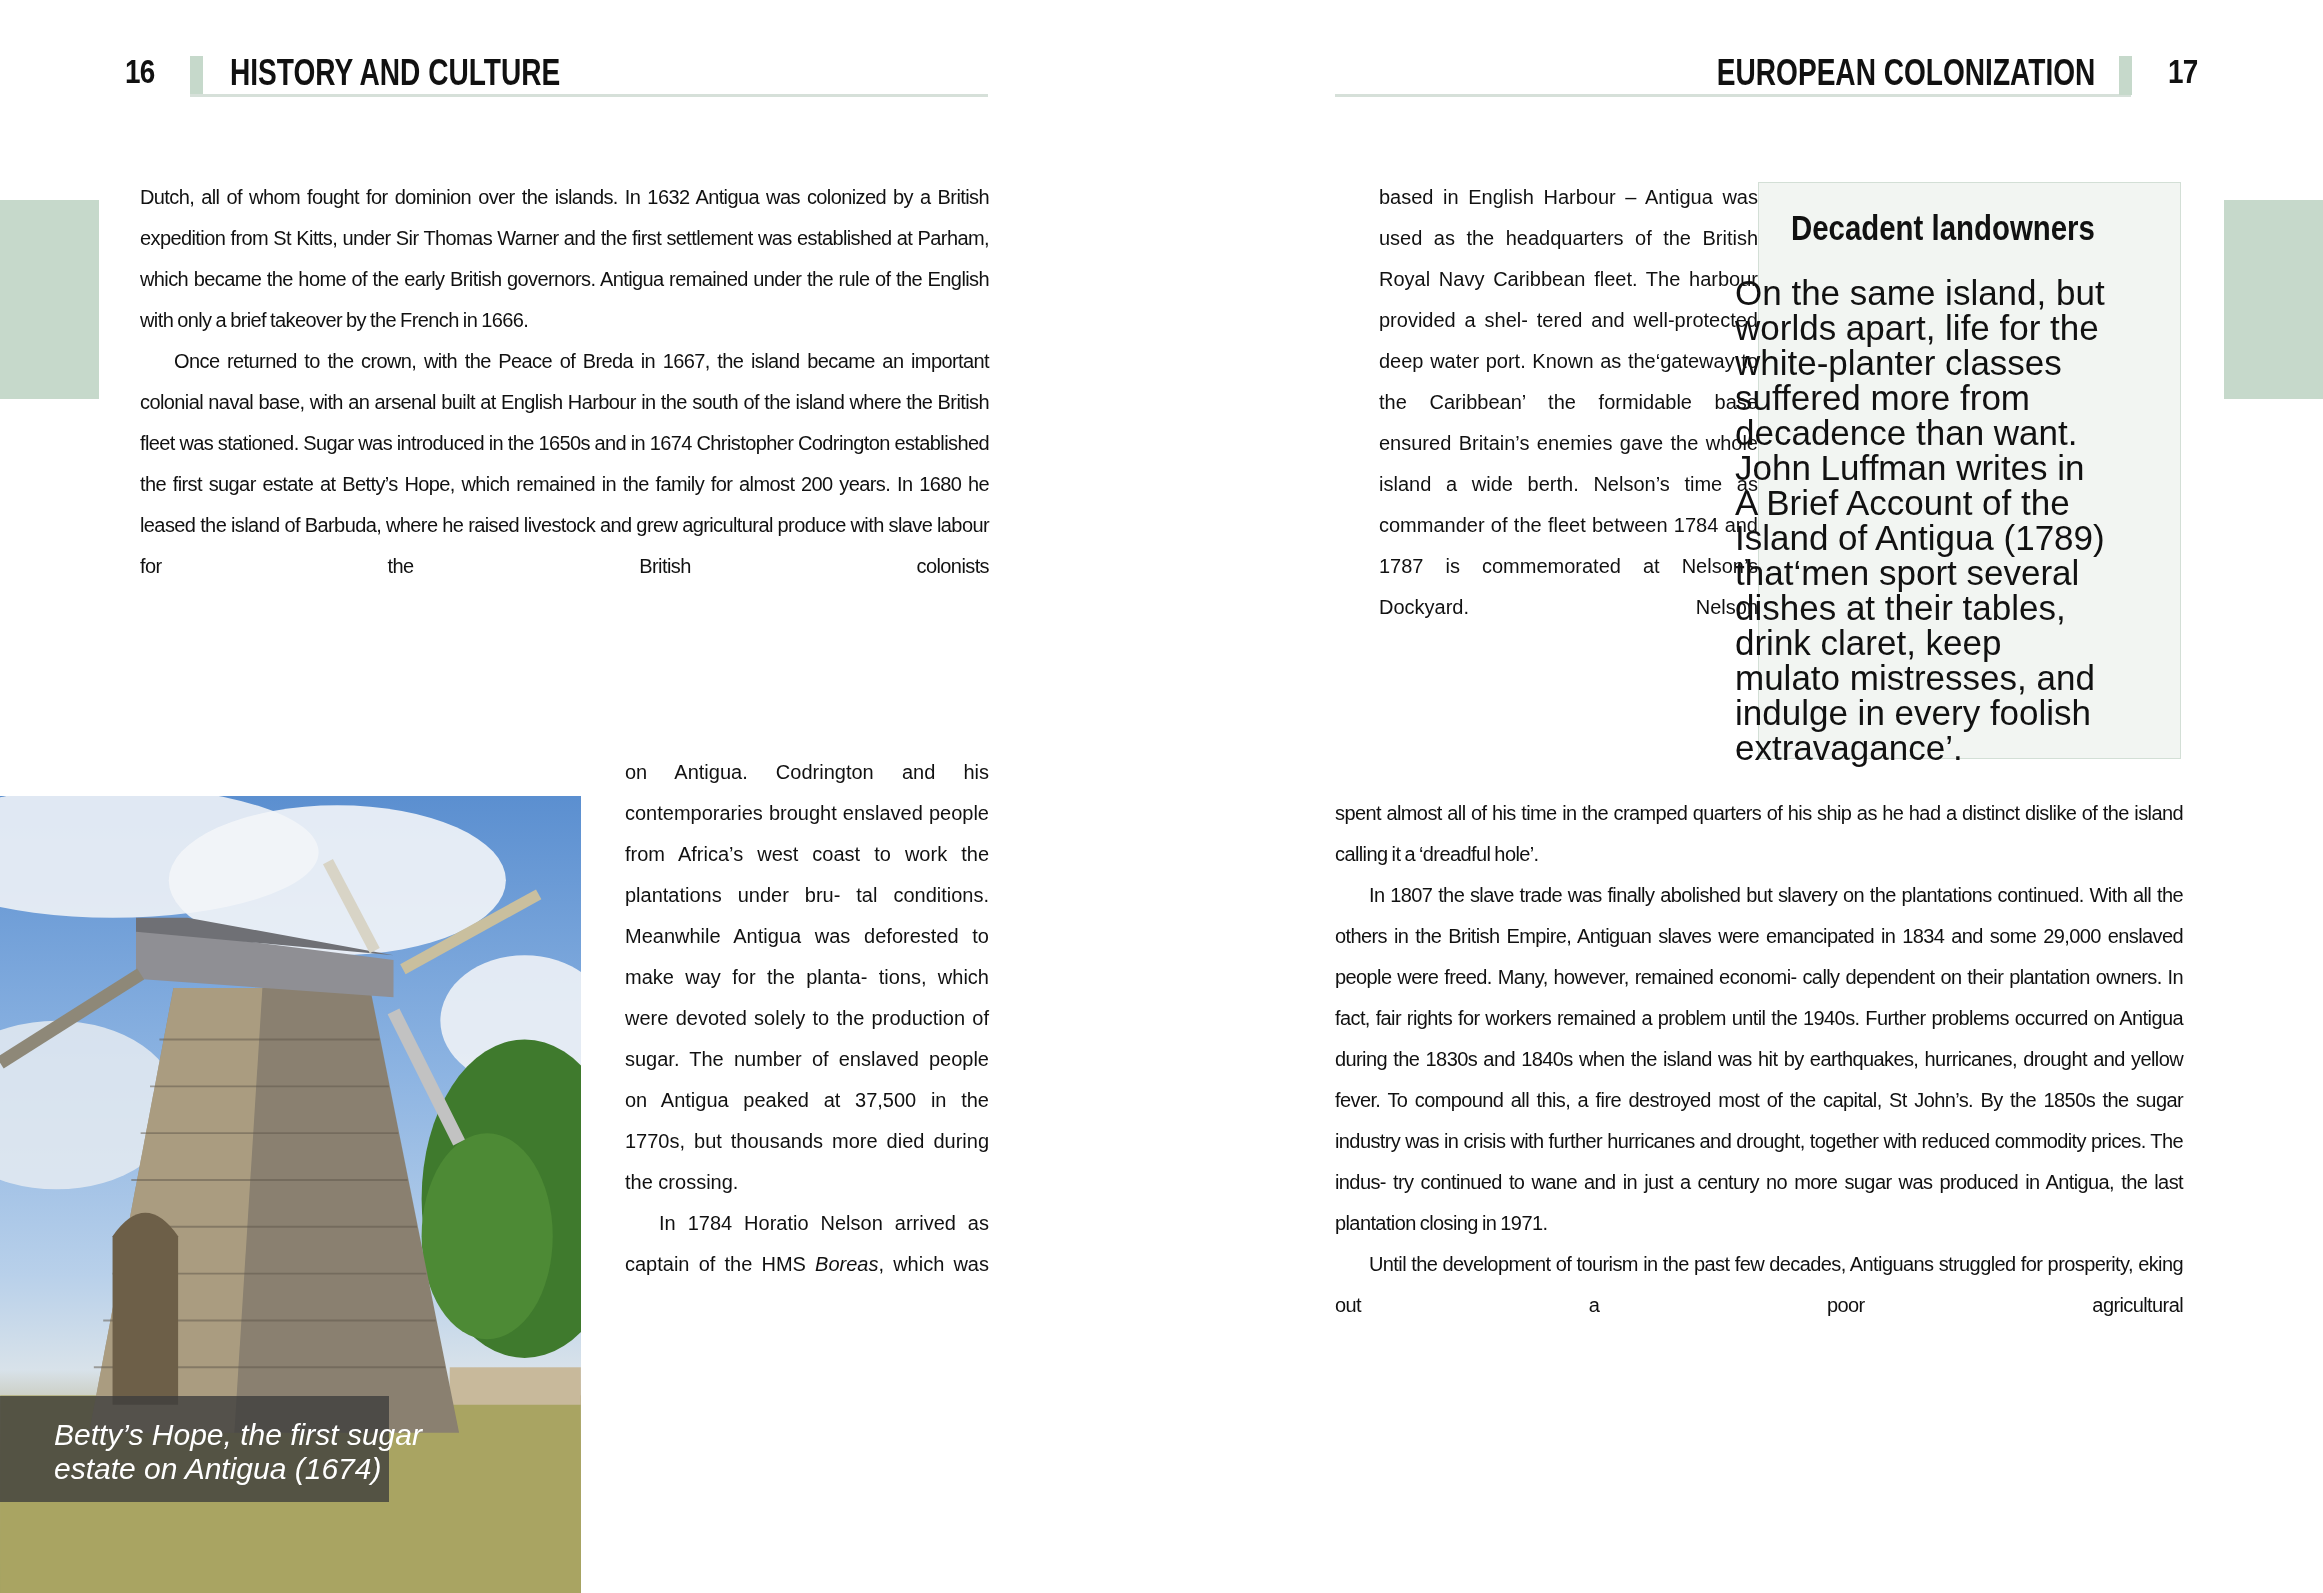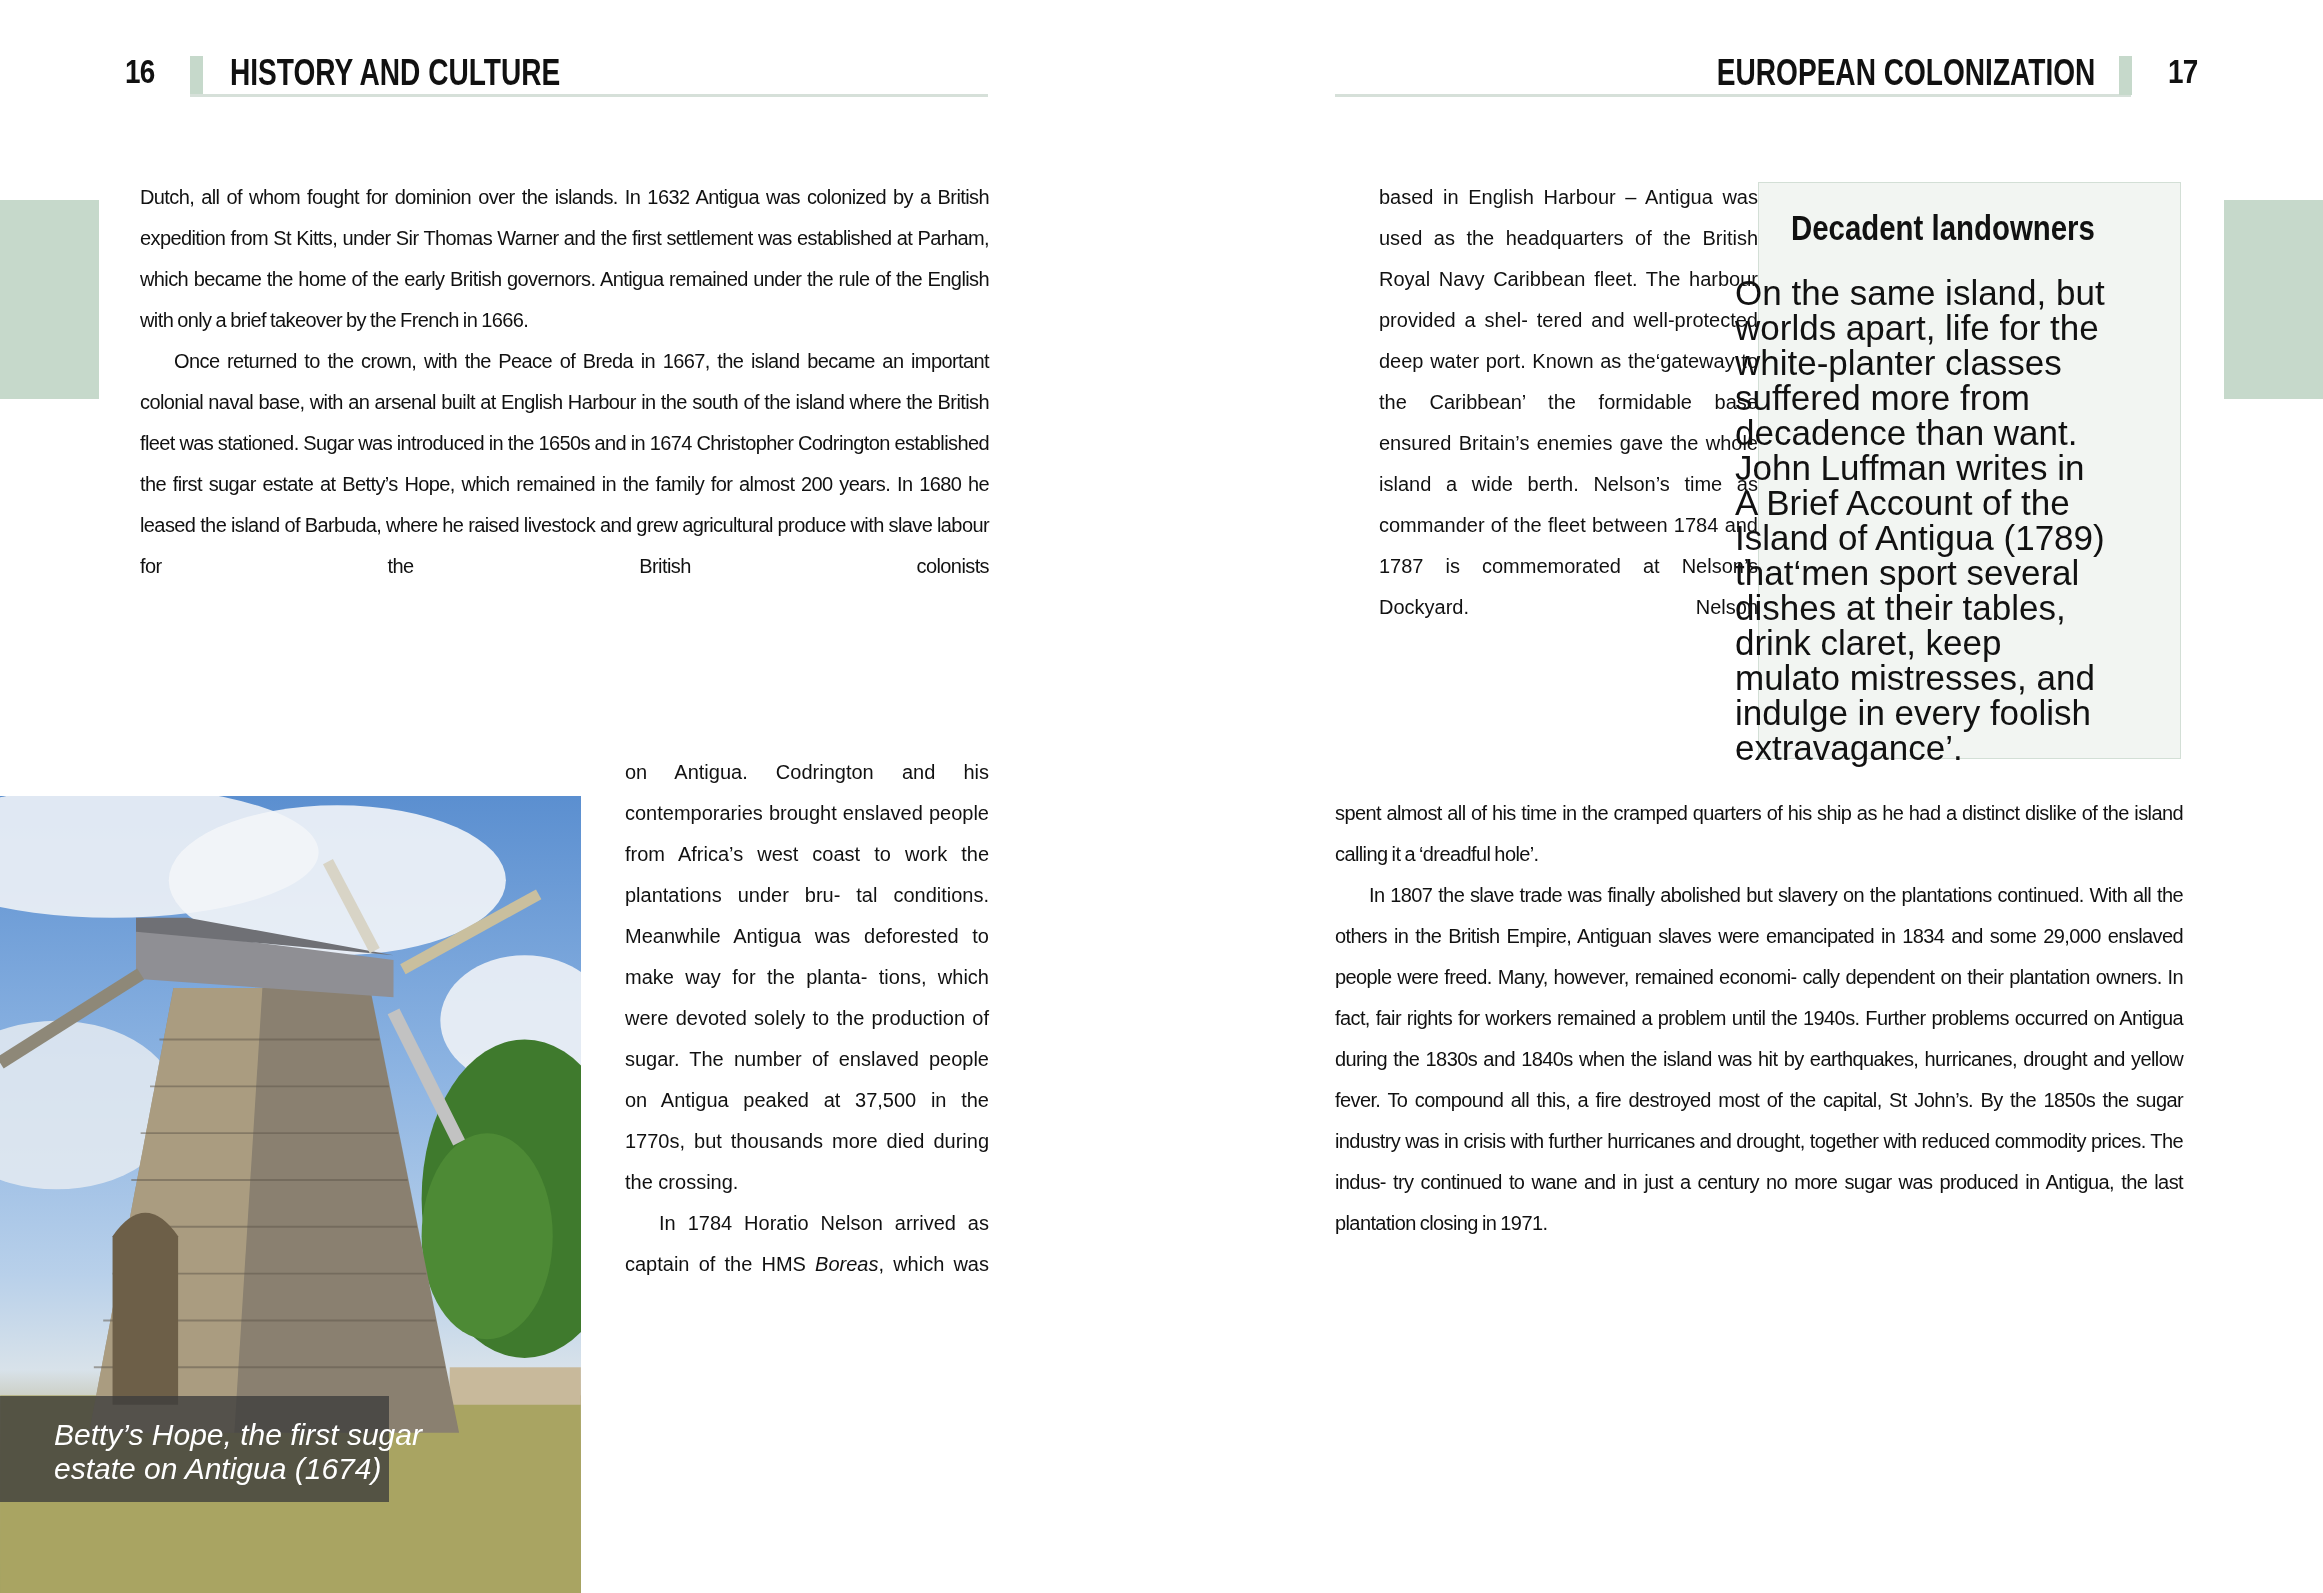--- a/index.html
+++ b/index.html
@@ -111,14 +111,15 @@
   <p>based in English Harbour – Antigua was used as the headquarters of the British Royal Navy Caribbean fleet. The harbour provided a shel- tered and well-protected deep water port. Known as the‘gateway to the Caribbean’ the formidable base ensured Britain’s enemies gave the whole island a wide berth. Nelson’s time as commander of the fleet between 1784 and 1787 is commemorated at Nelson’s Dockyard. Nelson</p>
 </div>
 
 <div class="abs sidebox"></div>
 <div class="abs sidebox-title">Decadent landowners</div>
 <div class="abs sidebox-body">On the same island, but worlds apart, life for the white-planter classes suffered more from decadence than want. John Luffman writes in A Brief Account of the Island of Antigua (1789) that‘men sport several dishes at their tables, drink claret, keep mulato mistresses, and indulge in every foolish extravagance’.</div>
 
 <div class="abs col narrow-font" style="left:1335px; top:793px; width:848px;">
   <p class="last">spent almost all of his time in the cramped quarters of his ship as he had a distinct dislike of the island calling it a ‘dreadful hole’.</p>
   <p class="indent last">In 1807 the slave trade was finally abolished but slavery on the plantations continued. With all the others in the British Empire, Antiguan slaves were emancipated in 1834 and some 29,000 enslaved people were freed. Many, however, remained economi- cally dependent on their plantation owners. In fact, fair rights for workers remained a problem until the 1940s. Further problems occurred on Antigua during the 1830s and 1840s when the island was hit by earthquakes, hurricanes, drought and yellow fever. To compound all this, a fire destroyed most of the capital, St John’s. By the 1850s the sugar industry was in crisis with further hurricanes and drought, together with reduced commodity prices. The indus- try continued to wane and in just a century no more sugar was produced in Antigua, the last plantation closing in 1971.</p>
+  <p class="indent">Until the development of tourism in the past few decades, Antiguans struggled for prosperity, eking out a poor agricultural</p>
 </div>
 
 
 </body></html>

